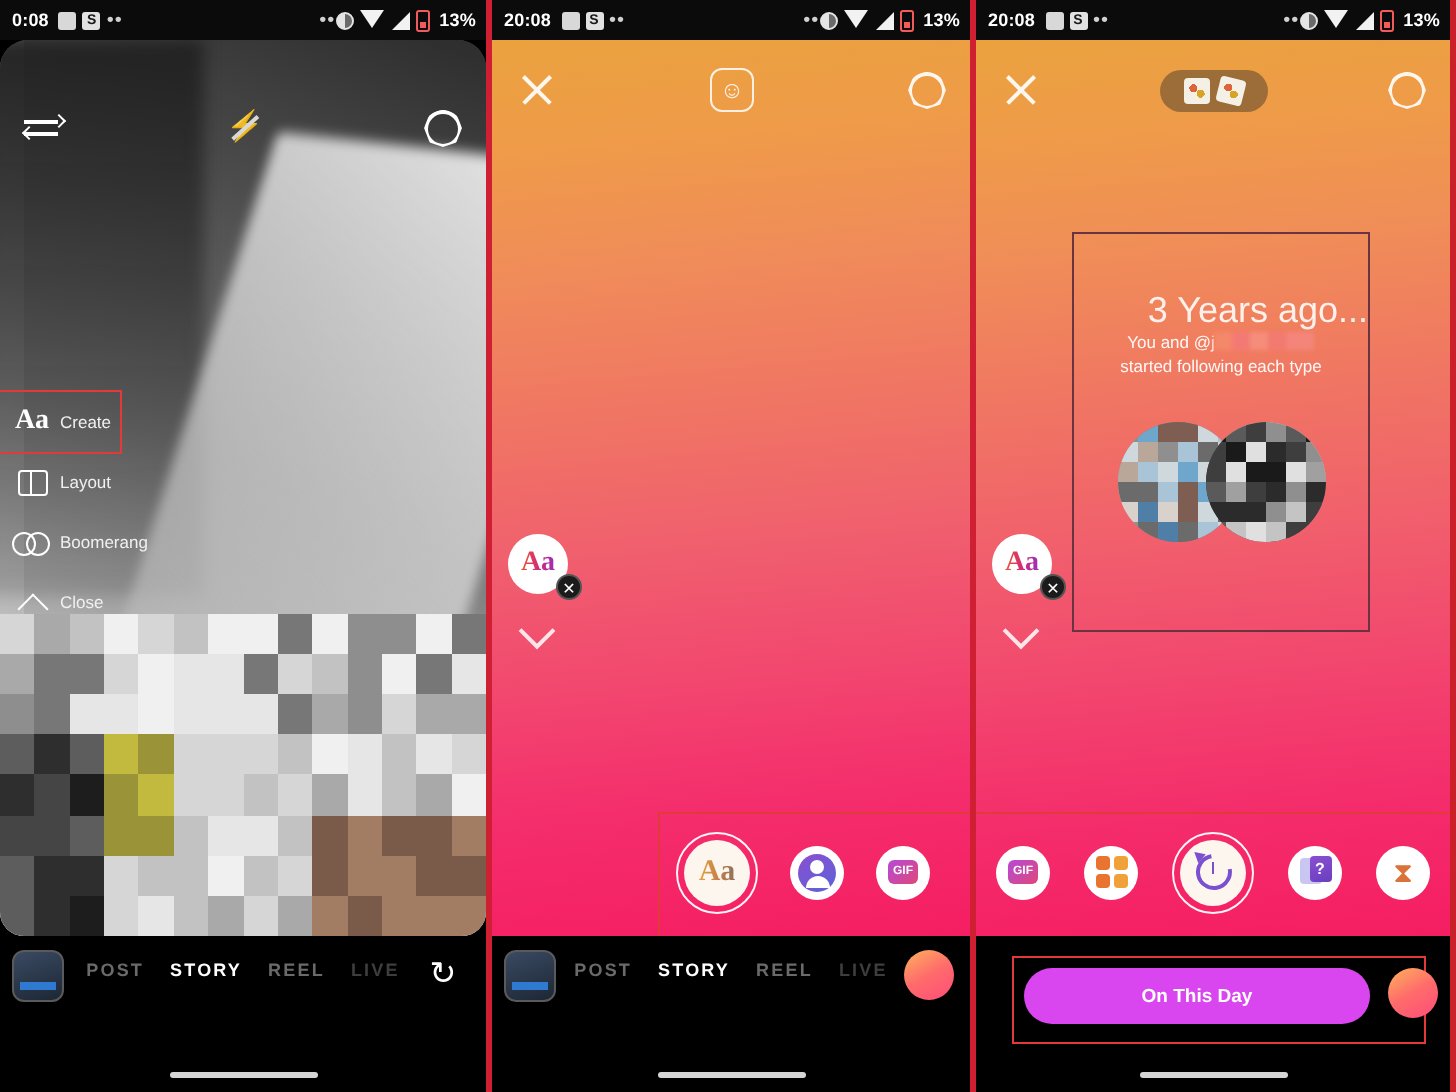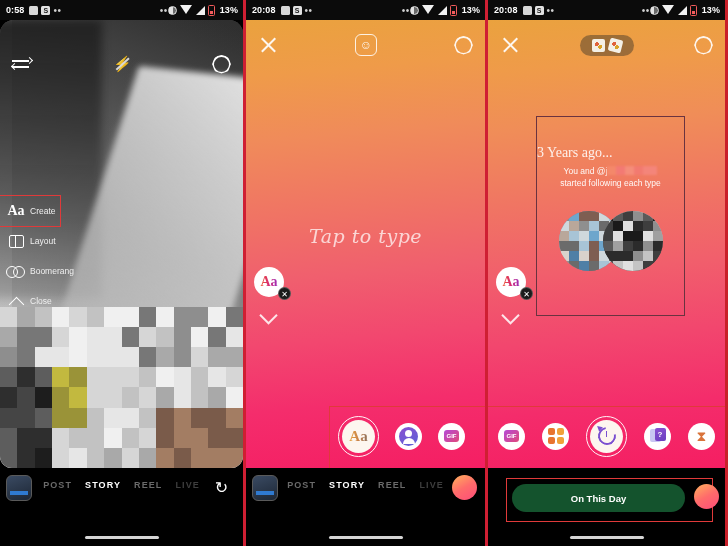--- a/index.html
+++ b/index.html
@@ -300,23 +300,23 @@
     margin:12px 0 0 10px;
   }
 
   
   .memcard{
     position:absolute; left:48px; top:96px; width:149px; height:200px;
     border:1.4px solid #6a3340;
     z-index:14;
   }
   .mem-title{
-    position:absolute; top:28px; left:0; right:0; text-align:left;
-    color:rgba(255,255,255,.88); font-size:14px; font-weight:400;
-    font-family:Liberation Serif, serif;
+    position:absolute; top:28px; left:0; right:0; text-align:right;
+    color:rgba(255,255,255,.88); font-size:18px; font-weight:400;
+    font-family:Liberation Sans, sans-serif;
   }
   .mem-sub{
     position:absolute; top:48px; left:6px; right:6px; text-align:center;
     color:rgba(255,255,255,.95); font-size:8.5px; line-height:12px;
   }
   .mem-sub .handle{ position:relative; }
   .mem-sub .blurname{
     display:inline-block; width:50px; height:9px; vertical-align:-1px;
     background:
       linear-gradient(90deg,#f4886a 0 9px,#f37a74 9px 18px,#f58d7a 18px 27px,#f27a70 27px 36px,#f4857a 36px 50px);
@@ -430,38 +430,38 @@
   .otd-wrap{
     position:absolute; left:0; right:0; bottom:0; height:78px;
     background:#000; z-index:30;
   }
   .otd-box{
     position:absolute; left:18px; right:12px; top:10px; bottom:24px;
     border:1.3px solid #e03a3a;
   }
   .otd-btn{
     position:absolute; left:24px; right:40px; top:16px; height:28px;
-    background:#14532d; border-radius:14px;
+    background:#d946ef; border-radius:14px;
     display:flex; align-items:center; justify-content:center;
     color:#fff; font-size:9.5px; font-weight:700;
   }
   .otd-ball{
     position:absolute; right:6px; top:16px; width:25px;height:25px;border-radius:50%;
     background:linear-gradient(150deg,#ffb35c,#ff6b6b,#ff4d79);
   }
 </style>
 </head>
 <body>
 
 <div class="stage">
 
   <div class="panel p1">
 
     <div class="statusbar">
-      <span class="sb-clock">0:58</span>
+      <span class="sb-clock">0:08</span>
       <span class="sb-left-icons">
         <span class="sb-sq g"></span>
         <span class="sb-sq s">S</span>
       </span>
       <span class="sb-dots">••</span>
       <span class="sb-spacer"></span>
       <span class="sb-dots">••</span>
       <span class="sb-right">
         <span class="ic-contrast"></span>
         <span class="ic-wifi"></span>
@@ -660,21 +660,20 @@
       </span>
     </div>
 
     <div class="story">
       <div class="story-top">
         <span class="ic-close"></span>
         <span class="ic-sticker"></span>
         <span class="ic-settings2"></span>
       </div>
 
-      <div class="tap-to-type">Tap to type</div>
 
       <div class="aa-float">
         <div class="aa-circle">
           <b>Aa</b>
           <span class="aa-badge">✕</span>
         </div>
         <div class="aa-chev"></div>
       </div>
 
       <div class="toolrail" style="justify-content:flex-start;padding-left:92px;gap:16px;">

